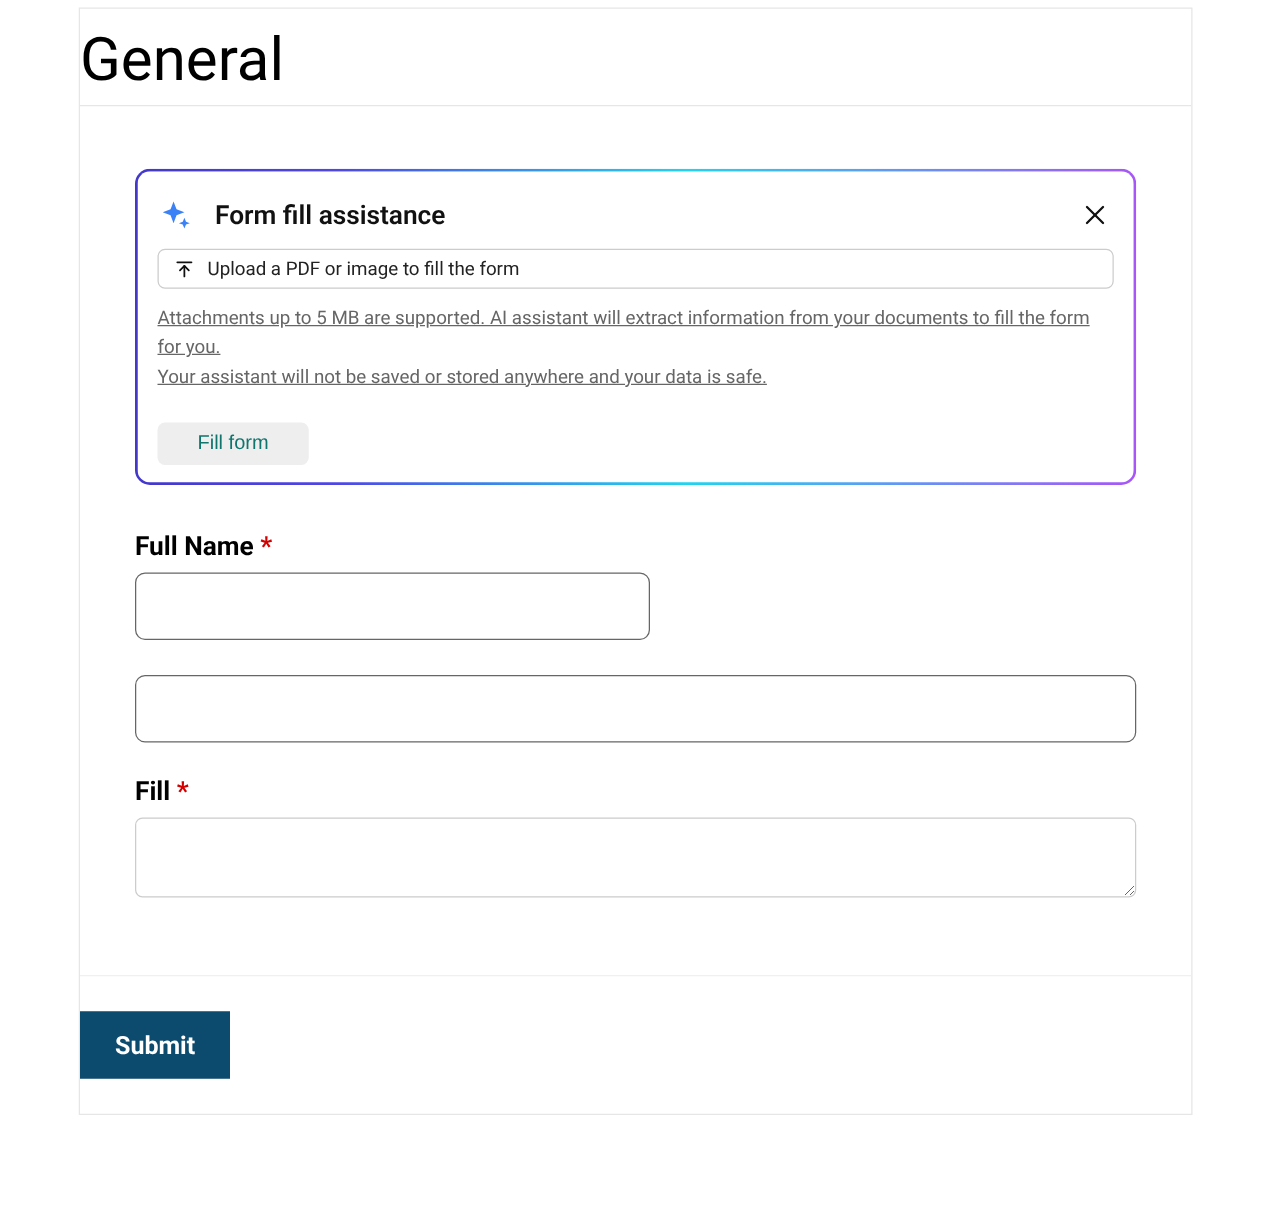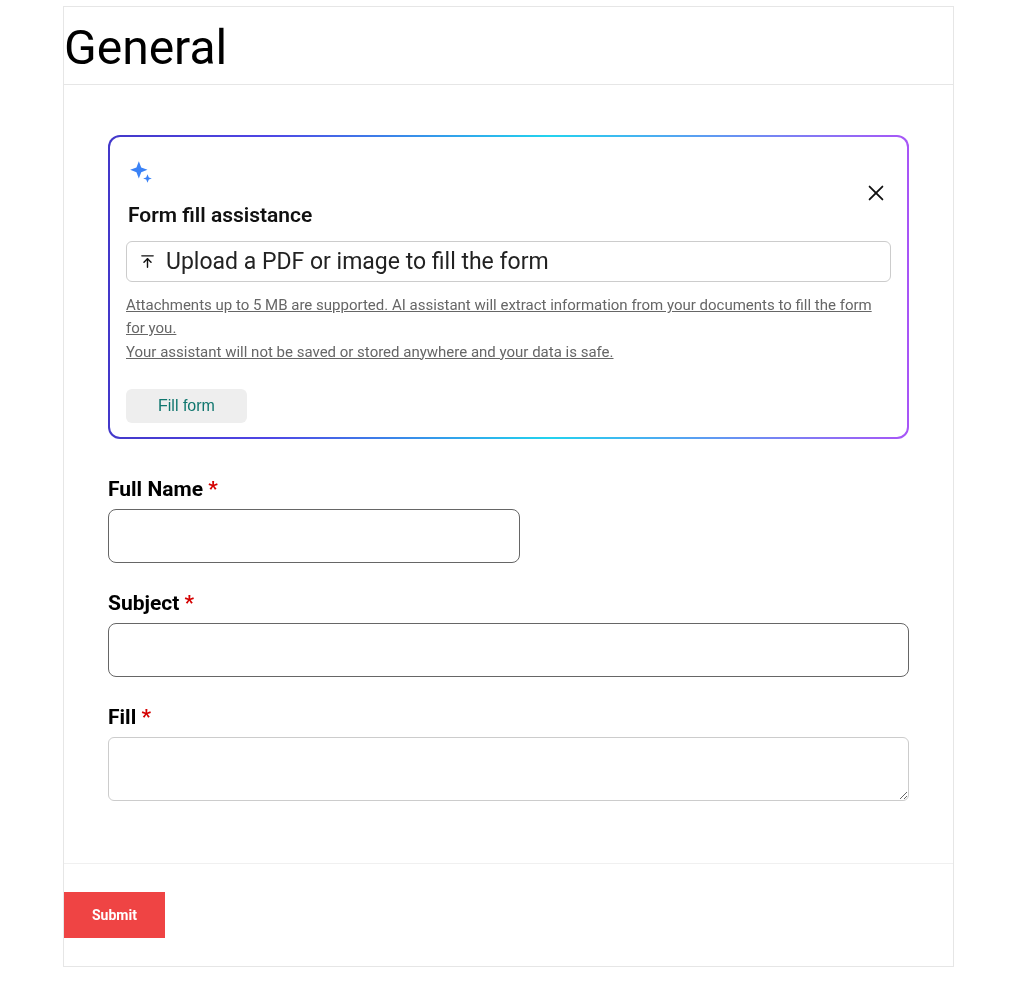--- a/index.html
+++ b/index.html
@@ -38,23 +38,22 @@
     }
     .assist-header {
       display: flex;
       align-items: center;
       justify-content: space-between;
       margin-bottom: 14px;
       padding: 0 2px;
     }
     .assist-header-left {
       display: flex;
-      align-items: flex-start;
+      align-items: flex-end;
       gap: 18px;
-      flex-direction: column;
     }
     .sparkles-icon {
       width: 26px;
       height: 26px;
       display: inline-block;
     }
     .assist-title {
       font-size: 21px;
       font-weight: 600;
       color: #111;
@@ -83,21 +82,21 @@
       cursor: pointer;
       background: #fff;
     }
     .upload-icon {
       width: 17px;
       height: 17px;
       display: inline-block;
       flex-shrink: 0;
     }
     .upload-text {
-      font-size: 23px;
+      font-size: 15px;
       color: #222;
     }
     .assist-help {
       font-size: 15px;
       color: #666;
       line-height: 1.55;
       margin-bottom: 25px;
       text-decoration: underline;
     }
     .fill-btn {
@@ -151,24 +150,24 @@
       padding: 10px 14px;
       font-size: 18px;
       font-family: inherit;
       resize: both;
     }
     .footer {
       padding: 28px 0 28px 0;
       border-top: 1px solid #f0f0f0;
     }
     .submit-btn {
-      background: #ef4444;
+      background: #0c4a6e;
       color: #fff;
       border: none;
-      font-size: 14px;
+      font-size: 20px;
       font-weight: 700;
       padding: 15px 28px;
       cursor: pointer;
       font-family: inherit;
     }
   </style>
 </head>
 <body>
 
 <div class="outer-container">
@@ -222,24 +221,20 @@
         <label class="form-label">
           <span>Full Name</span>
           <span class="req">*</span>
         </label>
         <input type="text" class="form-input narrow" value="" style="">
       </div>
     </div>
 
     <div class="form-row">
       <div class="form-group full">
-        <label class="form-label">
-          <span>Subject</span>
-          <span class="req">*</span>
-        </label>
         <input type="text" class="form-input" value="" style="">
       </div>
     </div>
 
     <div class="form-row">
       <div class="form-group full">
         <label class="form-label">
           <span>Fill</span>
           <span class="req">*</span>
         </label>

